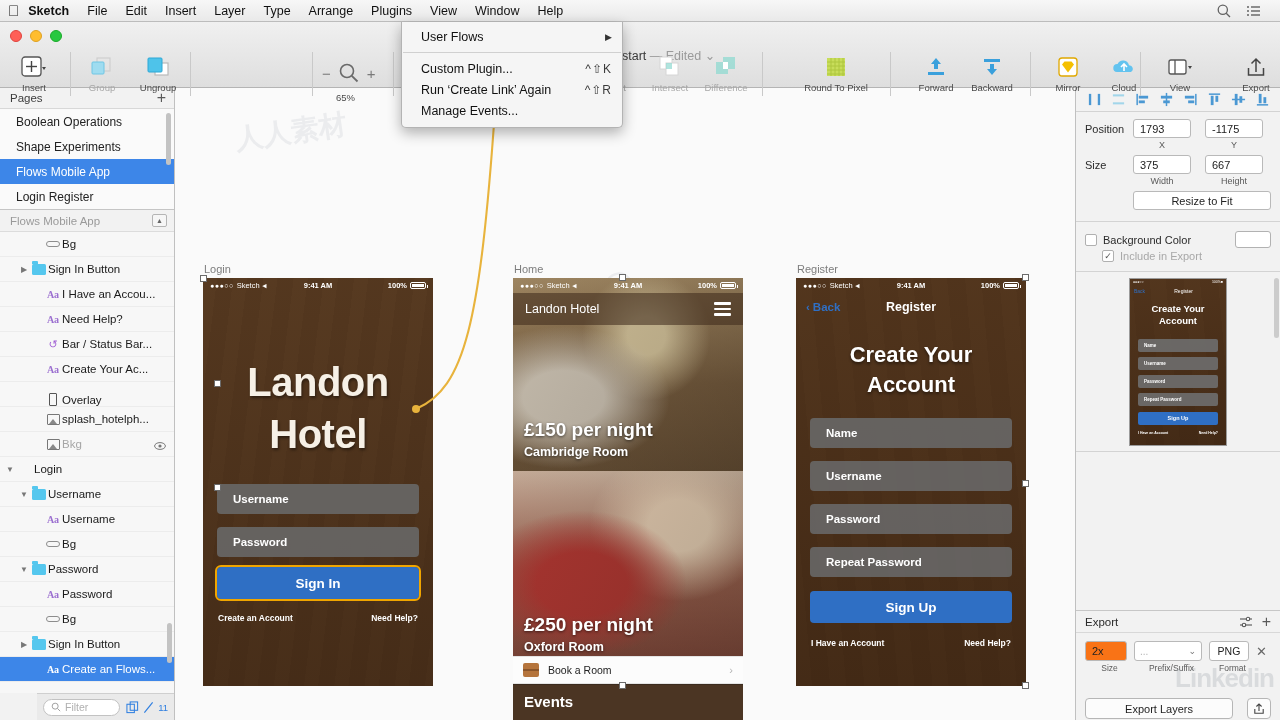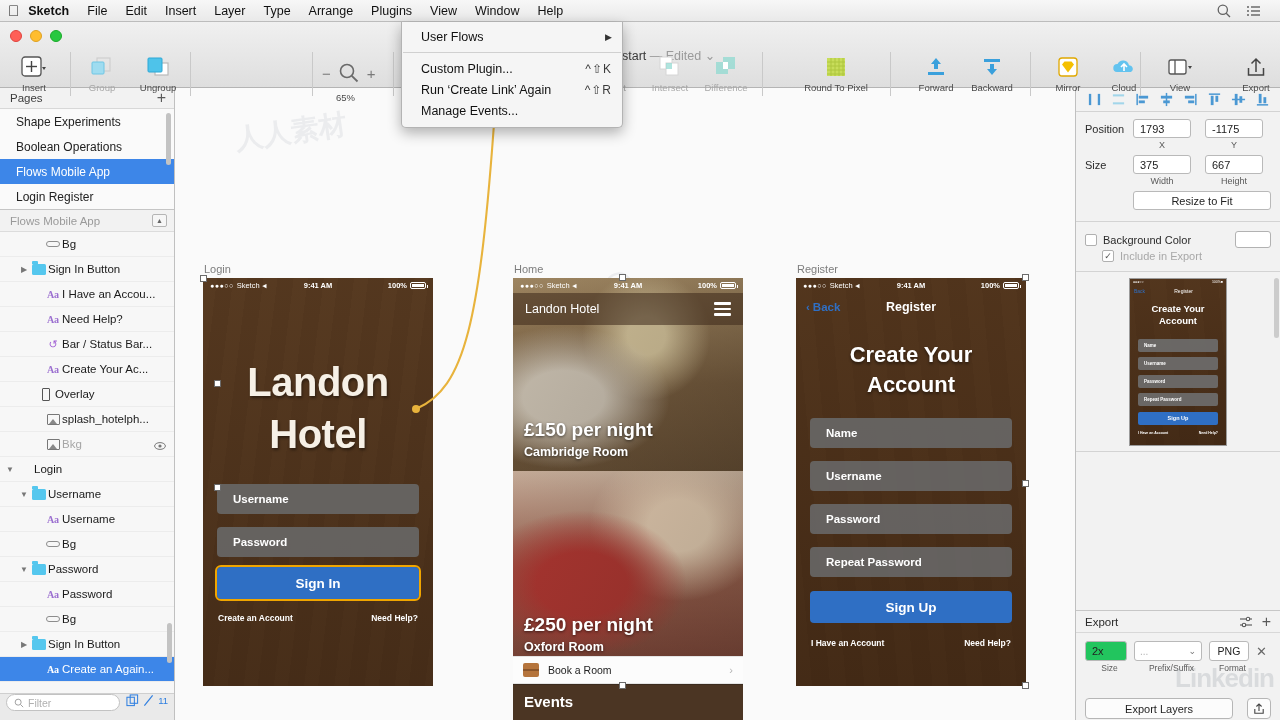--- a/index.html
+++ b/index.html
@@ -107,21 +107,21 @@
   .ic-pill { width:14px;height:6px;border:1.2px solid #8d8d8d;border-radius:3px;}
   .ic-sym { font-size:11px;color:#a05fd4; }
   .ic-rect { width:8px;height:13px;border:1.2px solid #555;border-radius:1px;}
   .ic-img { width:13px;height:11px;border:1.2px solid #777;border-radius:1px;position:relative;overflow:hidden;}
   .ic-img::after{content:"";position:absolute;bottom:0;left:1px;width:0;height:0;border-left:4px solid transparent;border-right:4px solid transparent;border-bottom:5px solid #888;}
   .eye { margin-left:auto; margin-right:8px; width:12px;height:8px; }
   .layers-scroll { position:absolute; right:2px; bottom:30px; width:5px; height:40px; background:#c3c3c3; border-radius:3px;}
   .lbl-txt { white-space:nowrap; overflow:hidden; }
   .filter-bar {
     height:27px; border-top:1px solid #cfcfcf; background:#eaeaea;
-    display:flex; align-items:flex-start; padding:0 6px; gap:6px;
+    display:flex; align-items:center; padding:0 6px; gap:6px;margin-left:37px;
   }
   .filter-input {
     flex:1; height:17px; background:#fff; border:1px solid #c2c2c2; border-radius:9px;
     display:flex; align-items:center; gap:4px; padding:0 7px; font-size:10.5px; color:#b0b0b0;
   }
   .filter-right { display:flex; align-items:center; gap:4px; font-size:9.5px; color:#2f7fe0;}
 
   
   .canvas {
     position:absolute; top:88px; left:175px; width:900px; height:632px;
@@ -294,21 +294,21 @@
 
   .export-head {
     position:absolute; bottom:0; left:0; right:0; height:110px;
     border-top:1px solid #c7c7c7; background:#f2f2f2;
   }
   .eh-row { height:22px; display:flex; align-items:center; justify-content:space-between; padding:0 9px;
             font-size:11.5px; color:#2b2b2b; border-bottom:1px solid #d8d8d8;}
   .eh-icons { display:flex; align-items:center; gap:9px; color:#555; }
   .exp-body { padding:8px 9px; }
   .exp-row { display:flex; align-items:center; gap:7px; }
-  .exp-size { width:42px; height:20px; background:#22c55e; border:1px solid #b9b9b9; border-radius:3px;
+  .exp-size { width:42px; height:20px; background:#f97316; border:1px solid #b9b9b9; border-radius:3px;
               font-size:11px; display:flex; align-items:center; padding-left:6px; color:#222;}
   .exp-suffix { width:68px; height:20px; background:#fff; border:1px solid #b9b9b9; border-radius:3px;
                 display:flex; align-items:center; padding:0 5px; font-size:10px; color:#b5b5b5;}
   .exp-fmt { width:40px; height:20px; background:#fff; border:1px solid #b9b9b9; border-radius:3px;
              display:flex; align-items:center; justify-content:center; font-size:10.5px; color:#222;}
   .exp-x { font-size:13px; color:#666; }
   .exp-subs { display:flex; margin-top:2px; font-size:8.5px; color:#5a5a5a; }
   .exp-btn { margin-top:25px; display:flex; align-items:center; gap:14px; }
   .exp-btn .main { flex:1; height:21px; background:#fcfcfc; border:1px solid #b6b6b6; border-radius:4px;
                    display:flex; align-items:center; justify-content:center; font-size:11px; color:#1e1e1e;}
@@ -563,24 +563,24 @@
   </div>
 
   <div class="leftpanel">
     <div class="pages-head">
       <span>Pages</span>
       <span class="plus">+</span>
     </div>
     <div class="pages-list" id="pages-list">
 
     <div class="page-item">
+          <span>Boolean Operations</span>
+        </div>
+        <div class="page-item">
           <span>Shape Experiments</span>
-        </div>
-        <div class="page-item">
-          <span>Boolean Operations</span>
         </div>
         <div class="page-item sel">
           <span>Flows Mobile App</span>
         </div>
         <div class="page-item">
           <span>Login Register</span>
         </div>
         <div class="pages-scroll"></div>
       </div>
 
@@ -625,21 +625,21 @@
           </span>
           <span class="lbl-txt">Bar / Status Bar...</span>
         </div>
         <div class="layer-row" style="padding-left: 32px;">
           <span class="disc"></span>
           <span class="lic">
             <span class="ic-text">Aa</span>
           </span>
           <span class="lbl-txt">Create Your Ac...</span>
         </div>
-        <div class="layer-row" style="padding-left: 25px;">
+        <div class="layer-row" style="padding-left: 32px; align-items: flex-end;">
           <span class="disc"></span>
           <span class="lic">
             <span class="ic-rect"></span>
           </span>
           <span class="lbl-txt">Overlay</span>
         </div>
         <div class="layer-row" style="padding-left: 32px;">
           <span class="disc"></span>
           <span class="lic">
             <span class="ic-img"></span>
@@ -709,21 +709,21 @@
           <span class="lic">
             <span class="ic-folder"></span>
           </span>
           <span class="lbl-txt">Sign In Button</span>
         </div>
         <div class="layer-row sel" style="padding-left: 32px;">
           <span class="disc"></span>
           <span class="lic">
             <span class="ic-text">Aa</span>
           </span>
-          <span class="lbl-txt">Create an Again...</span>
+          <span class="lbl-txt">Create an Flows...</span>
         </div>
         <div class="layers-scroll"></div>
       </div>
 
     <div class="filter-bar">
       <div class="filter-input">
         <svg width="10" height="10" viewBox="0 0 12 12">
           <circle cx="5" cy="5" r="3.6" fill="none" stroke="#999" stroke-width="1.1"></circle>
           <line x1="7.8" y1="7.8" x2="11" y2="11" stroke="#999" stroke-width="1.1"></line>
         </svg>

